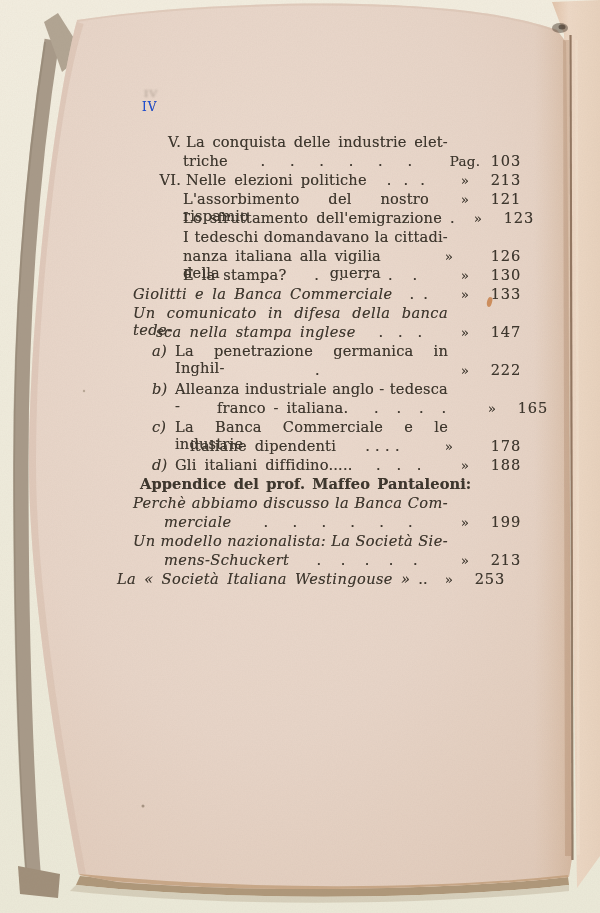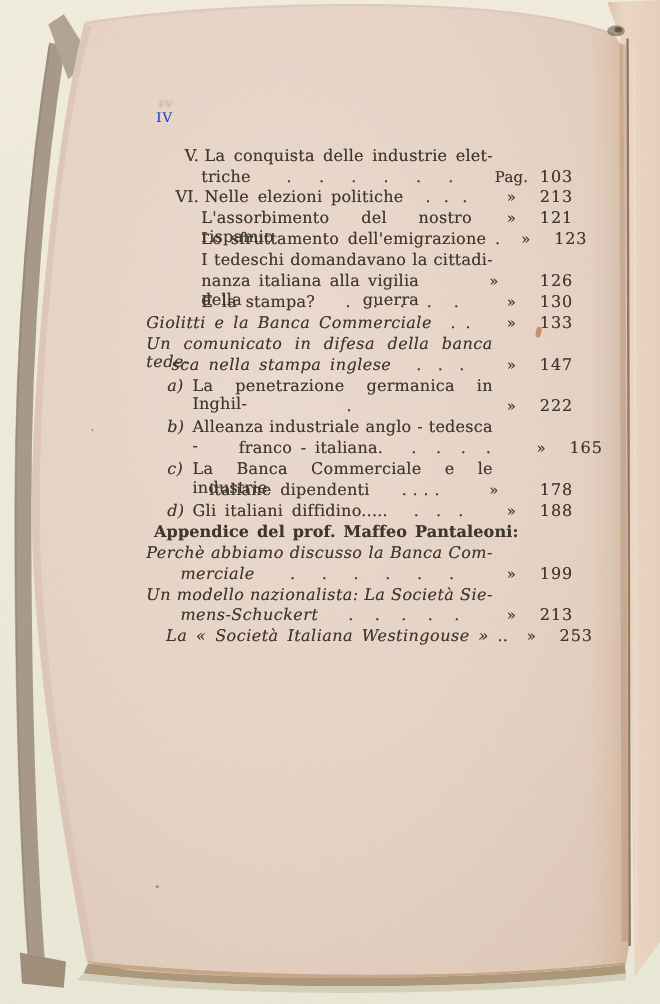--- a/index.html
+++ b/index.html
@@ -292,21 +292,21 @@
           <span class="leader">
             <span>.</span>
             <span>.</span>
             <span>.</span>
             <span>.</span>
             <span>.</span>
           </span>
           <span class="ref">»</span>
           <span class="pg">213</span>
         </div>
-        <div class="row" style="left: 151px; top: 570px; width: 388px;">
+        <div class="row" style="left: 117px; top: 570px; width: 388px;">
           <span class="txt it">La « Società Italiana Westingouse »</span>
           <span class="leader">
             <span>.</span>
             <span>.</span>
           </span>
           <span class="ref">»</span>
           <span class="pg">253</span>
         </div>
       </div>
     <div class="fleck" style="background: rgb(198, 124, 66);"></div>

